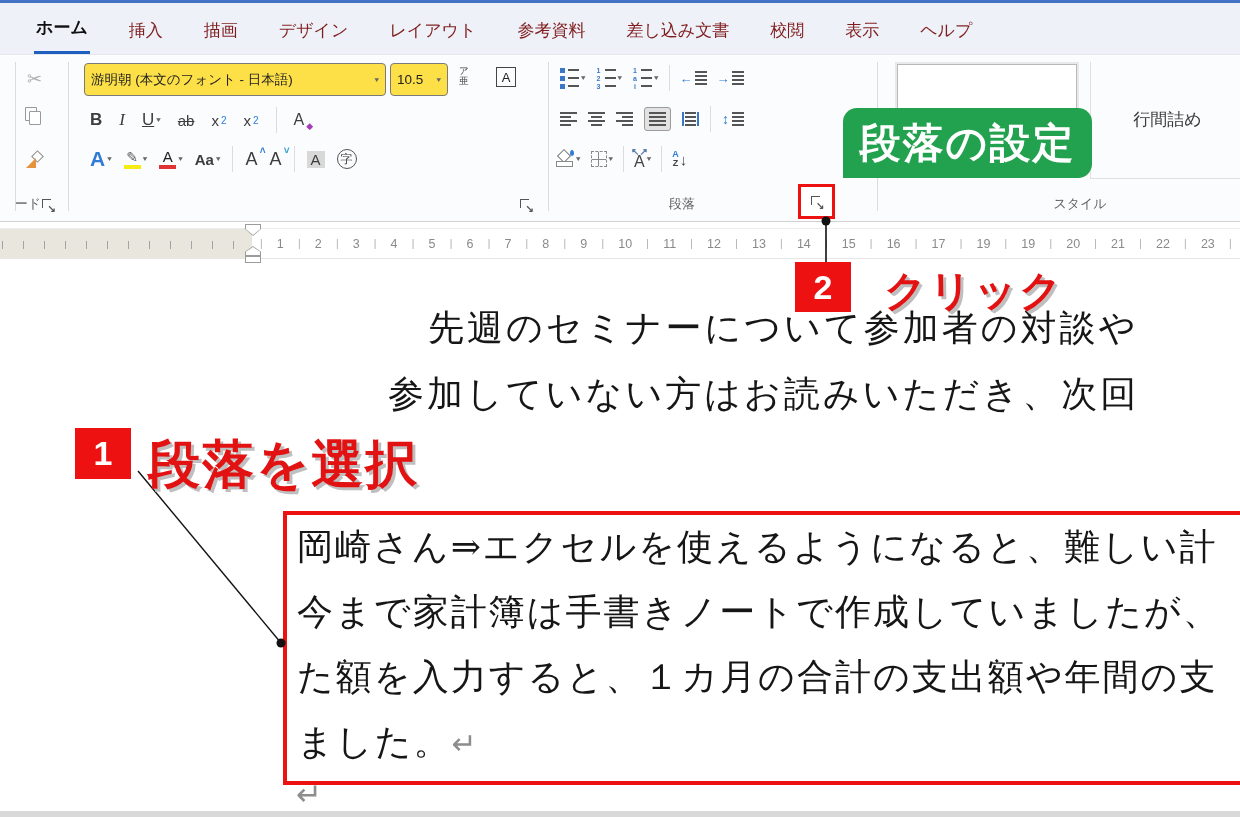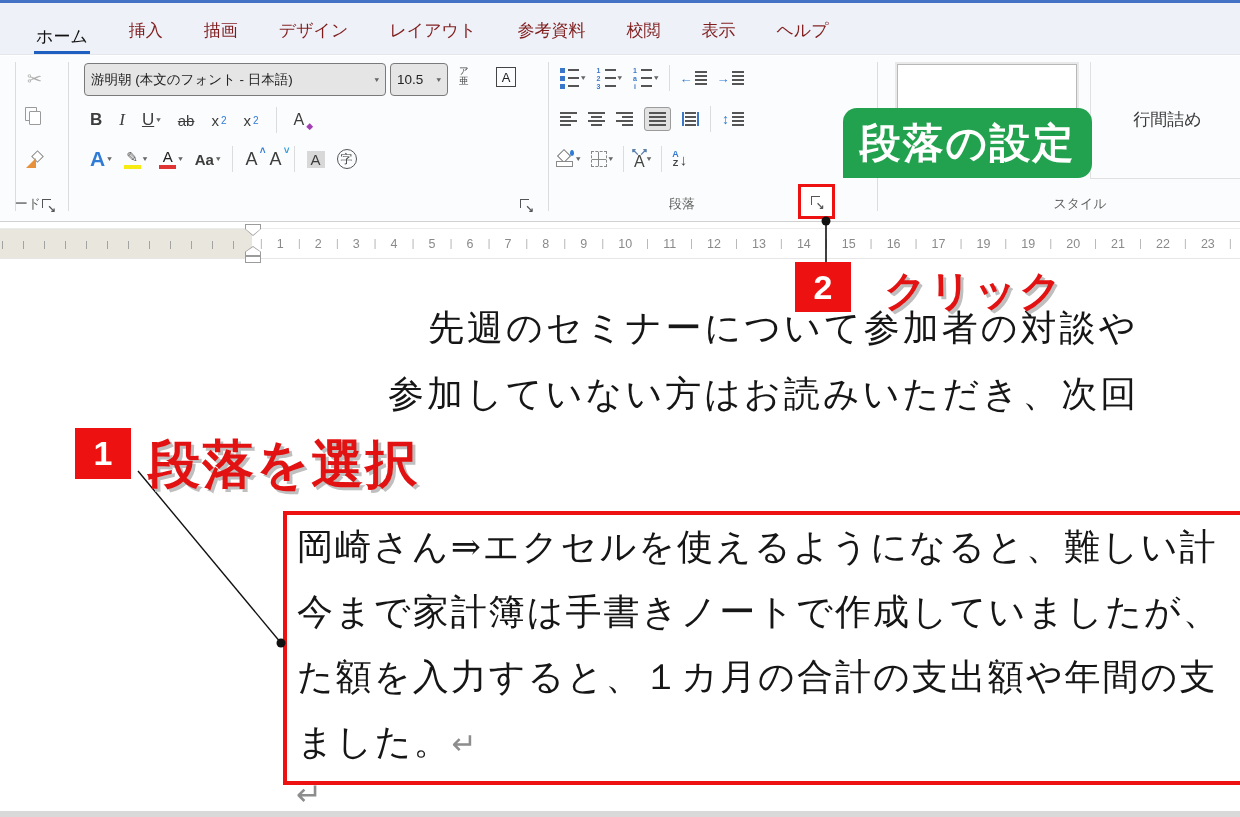--- a/index.html
+++ b/index.html
@@ -4,21 +4,21 @@
 <style>
   * { margin:0; padding:0; box-sizing:border-box; }
   body { background:#fff; font-family:"Liberation Sans", sans-serif; }
   .screen { position:relative; width:1240px; height:817px; overflow:hidden; background:#fff; }
 
   
   .menubar { position:absolute; left:0; top:0; right:0; height:55px; background:#eef1f8;
              border-top:3px solid #4472c4; border-bottom:1px solid #e3e6ec;
              display:flex; align-items:flex-end; padding:0 0 0 34px; gap:37px; }
   .tab { font-size:17px; color:#7f1d1d; padding:6px 2px 12px; cursor:default; white-space:nowrap; }
-  .tab.active { font-weight:400; color:#101010; border-bottom:3.5px solid #1e5fbf; padding-bottom:3px; }
+  .tab.active { font-weight:700; color:#101010; border-bottom:3.5px solid #1e5fbf; padding-bottom:12px; }
 
   
   .ribbon { position:absolute; left:0; top:56px; right:0; height:166px; background:#fbfcfd;
             border-bottom:1px solid #d1d1d1; }
   .vsep { position:absolute; top:6px; bottom:10px; width:1px; background:#dcdcdc; }
   .glabel { position:absolute; top:139px; font-size:13px; color:#5f5f5f; text-align:center; white-space:nowrap; }
   .launcher { position:relative; width:12px; height:12px; display:inline-block; }
   .launcher::before { content:""; position:absolute; left:0; top:0; width:8px; height:8px;
                       border-top:1.7px solid #555; border-left:1.7px solid #555; }
   .launcher::after { content:"\2198"; position:absolute; right:-2px; bottom:-3px; font-size:10px; color:#555; font-weight:700; }
@@ -29,21 +29,21 @@
   .ic-cut { font-size:18px; color:#adadad; }
   .ic-copy { position:relative; width:12px; height:14px; border:1.4px solid #9a9a9a; background:#fff; border-radius:1px;
              box-shadow:-4px -4px 0 -1px #fbfcfd, -4px -4px 0 0 #9a9a9a; }
   .ic-paint { position:relative; width:16px; height:16px; }
   .ic-paint::before { content:""; position:absolute; right:0; top:0; width:7px; height:7px;
                       border:1.6px solid #8a8a8a; transform:rotate(45deg); background:#fff; }
   .ic-paint::after { content:""; position:absolute; left:0; bottom:0; width:0; height:0;
                      border-left:10px solid transparent; border-bottom:10px solid #e8913d; }
 
   
-  .combo { position:absolute; background:#e5e5e5; border:1px solid #7a7a7a; border-radius:4px;
+  .combo { position:absolute; background:#fde047; border:1px solid #7a7a7a; border-radius:4px;
            display:flex; align-items:center; font-size:13.5px; color:#222; padding:0 6px; height:33px; }
   .combo .chev { margin-left:auto; }
   .fmt { font-size:17px; }
   .b { font-weight:800; }
   .i { font-style:italic; font-family:"Liberation Serif",serif; }
   .u { text-decoration:underline; }
   .strike { text-decoration:line-through; font-size:15px; }
   .subsup { font-size:15px; } .subsup sub,.subsup sup { color:#2f7bd6; font-size:10px; }
   .clearfmt { position:relative; font-size:16px; }
   .clearfmt::after { content:"\25C6"; position:absolute; right:-9px; bottom:-2px; font-size:9px; color:#a33fb5; }
@@ -158,20 +158,21 @@
 
 <div class="screen">
 
   <div class="menubar">
     <div class="tab active">ホーム</div>
     <div class="tab">挿入</div>
     <div class="tab">描画</div>
     <div class="tab">デザイン</div>
     <div class="tab">レイアウト</div>
     <div class="tab">参考資料</div>
+    <div class="tab">差し込み文書</div>
     <div class="tab">校閲</div>
     <div class="tab">表示</div>
     <div class="tab">ヘルプ</div>
   </div>
 
   <div class="ribbon">
     <div class="vsep" style="left:15px"></div>
     <div class="vsep" style="left:68px"></div>
     <div class="vsep" style="left:548px"></div>
     <div class="vsep" style="left:877px"></div>

